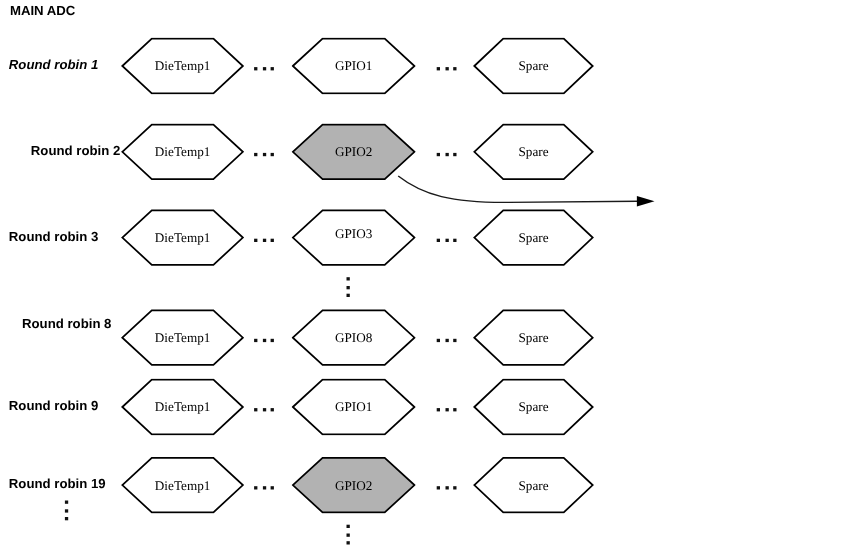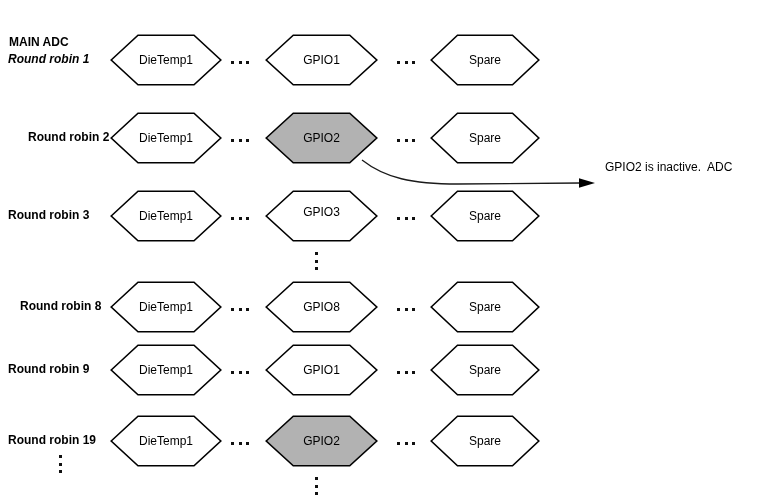--- a/index.html
+++ b/index.html
@@ -16,33 +16,33 @@
     overflow: hidden;
   }
   .title {
     position: absolute;
     left: 9px;
     top: 3px;
     font-size: 12px;
     font-weight: bold;
     color: #000;
     white-space: nowrap;
-    margin-top: 32px;
   }
   .row-label {
     position: absolute;
     left: 8px;
     width: 100px;
     font-size: 12px;
     font-weight: bold;
     color: #000;
     white-space: nowrap;
   }
   .slot {
     position: absolute;
+    font-family: Liberation Serif, serif;
   }
   .slot svg {
     display: block;
   }
   .slot .slot-text {
     position: absolute;
     left: 0;
     top: 0;
     width: 100%;
     height: 100%;
@@ -186,21 +186,21 @@
           <div class="dot"></div>
           <div class="dot"></div>
         </div>
         <div class="hdots" style="left: 397px; top: 216.5px;">
           <div class="dot"></div>
           <div class="dot"></div>
           <div class="dot"></div>
         </div>
       </div>
       <div>
-        <div class="row-label" style="top: 299px; padding-left: 12px;">Round robin 8</div>
+        <div class="row-label" style="top: 287px; padding-left: 12px;">Round robin 8</div>
         <div class="slot" style="left: 110px; top: 281px; width: 112px; height: 52px;">
           <svg width="112" height="52">
             <polygon points="1.2,26 28,1.2 84,1.2 110.8,26 84,50.8 28,50.8" fill="#ffffff" stroke="#000000" stroke-width="1.6"></polygon>
           </svg>
           <span class="slot-text">DieTemp1</span>
         </div>
         <div class="slot" style="left: 265px; top: 281px; width: 113px; height: 52px;">
           <svg width="113" height="52">
             <polygon points="1.2,26 28.25,1.2 84.75,1.2 111.8,26 84.75,50.8 28.25,50.8" fill="#ffffff" stroke="#000000" stroke-width="1.6"></polygon>
           </svg>
@@ -286,21 +286,20 @@
         </div>
       </div>
     </div>
 
   <svg id="arrow-layer" width="772" height="500" viewBox="0 0 772 500">
     <path d="M 362 160 C 385 178, 412 184, 458 184 C 505 184, 548 183.5, 580 183" fill="none" stroke="#1a1a1a" stroke-width="1.3"></path>
     <polygon points="579,178.2 595,183 579,187.8" fill="#000"></polygon>
   </svg>
 
   <div class="annotation" id="annotation">
-      <div class="ann-line">GPIO2 is inactive.  ADC</div>
     </div>
 <div class="vdots" style="left: 314.5px; top: 252px;">
       <div class="dot"></div>
       <div class="dot"></div>
       <div class="dot"></div>
     </div>
     <div class="vdots" style="left: 314.5px; top: 477px;">
       <div class="dot"></div>
       <div class="dot"></div>
       <div class="dot"></div>

